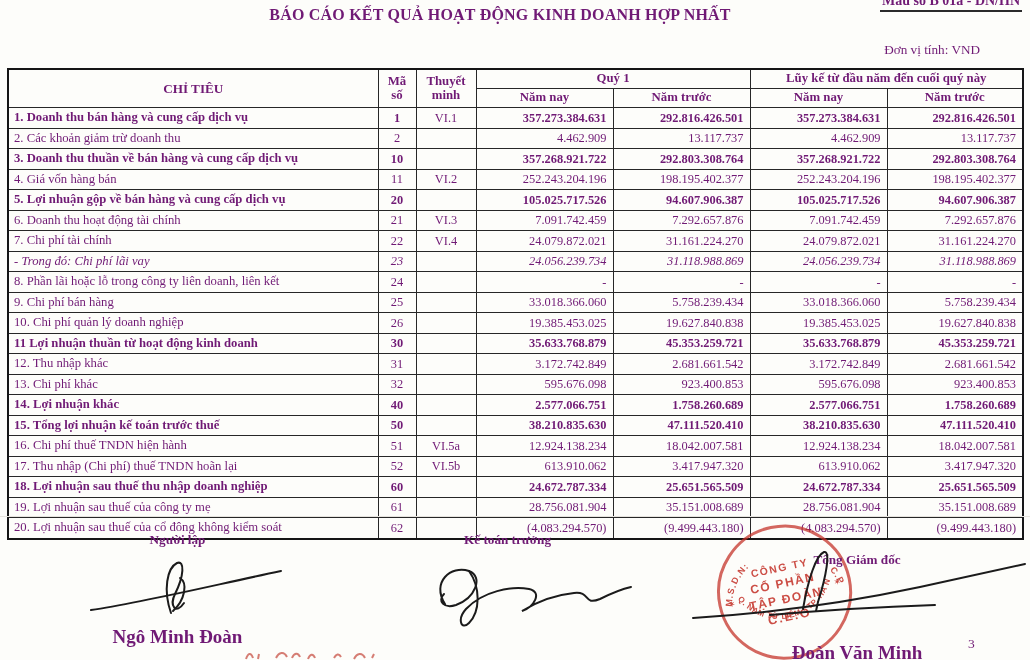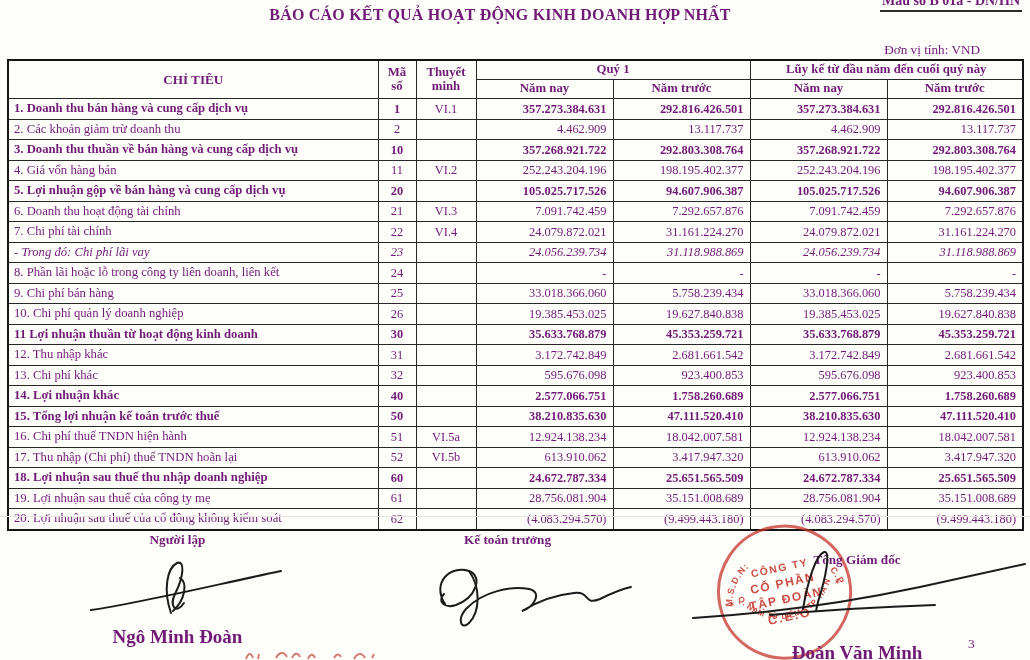--- a/index.html
+++ b/index.html
@@ -15,21 +15,21 @@
   .doc-title{
     position:absolute; top:6px; left:0; width:1000px; text-align:center;
     font-weight:bold; font-size:16px; letter-spacing:.2px;
   }
   .doc-subtitle{
     position:absolute; top:28px; left:0; width:1000px; text-align:center;
     font-style:italic; font-size:13.5px;
   }
   .unit-label{position:absolute; top:42px; right:50px; font-size:13.2px;margin-left:47px;}
   table.rpt{
-    position:absolute; left:7px; top:59px; width:1015px;
+    position:absolute; left:7px; top:68px; width:1015px;
     border-collapse:collapse; table-layout:fixed;
   }
   table.rpt{border:2px solid #151515;}
   .rpt th,.rpt td{border:1px solid #272727; overflow:hidden; white-space:nowrap;}
   .rpt th{font-weight:bold; font-size:12.8px; text-align:center; padding:0 2px; height:18px; line-height:1.05;}
   .rpt td{height:19.5px; font-size:12.4px; padding:0 5px; line-height:1;}
   td.c-label{text-align:left; font-size:12.7px;}
   td.c-code{text-align:center;}
   td.c-note{text-align:center;}
   td.c-num{text-align:right; padding-right:6px;}

